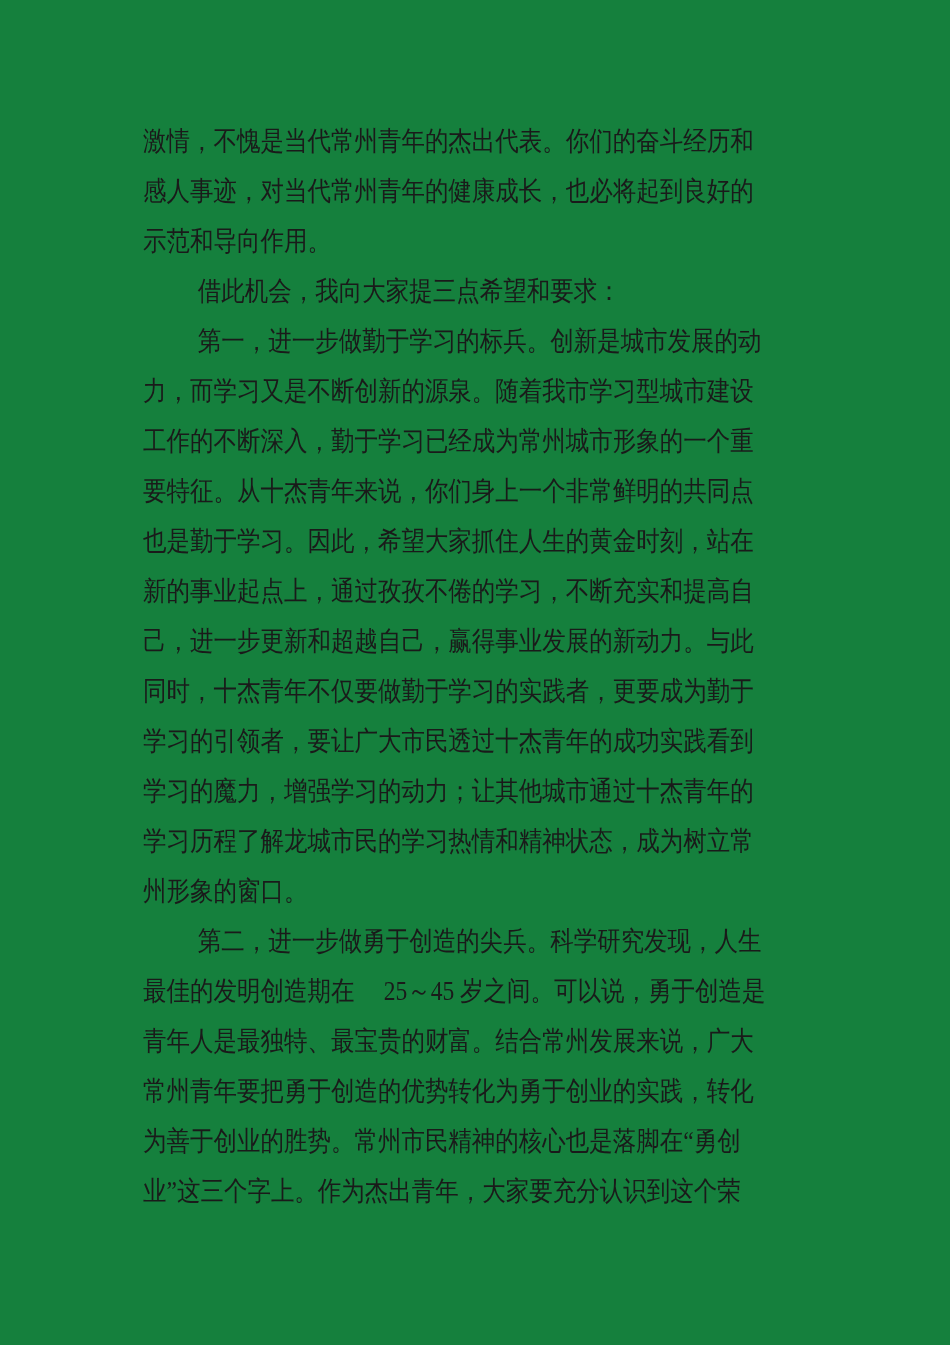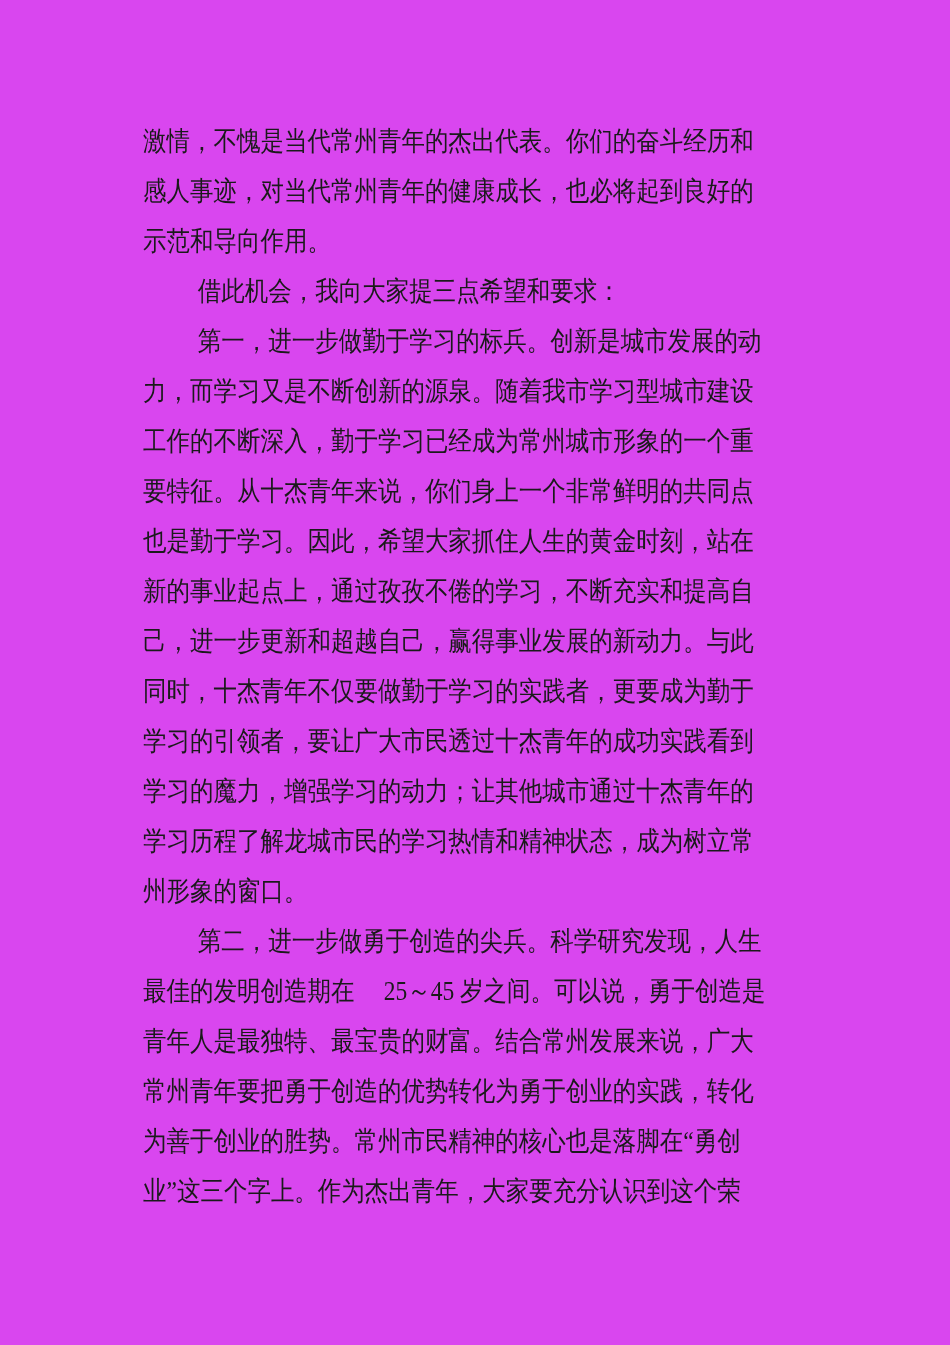--- a/index.html
+++ b/index.html
@@ -8,21 +8,21 @@
   }
   body {
     width: 950px;
     height: 1345px;
     background: #ffffff;
   }
   .page {
     position: relative;
     width: 950px;
     height: 1345px;
-    background: #d946ef;
+    background: #15803d;
     overflow: hidden;
     font-family: "Liberation Serif", serif;
   }
   .text-block {
     position: absolute;
     left: 143px;
     top: 116px;
     width: 780px;
   }
   .line {

